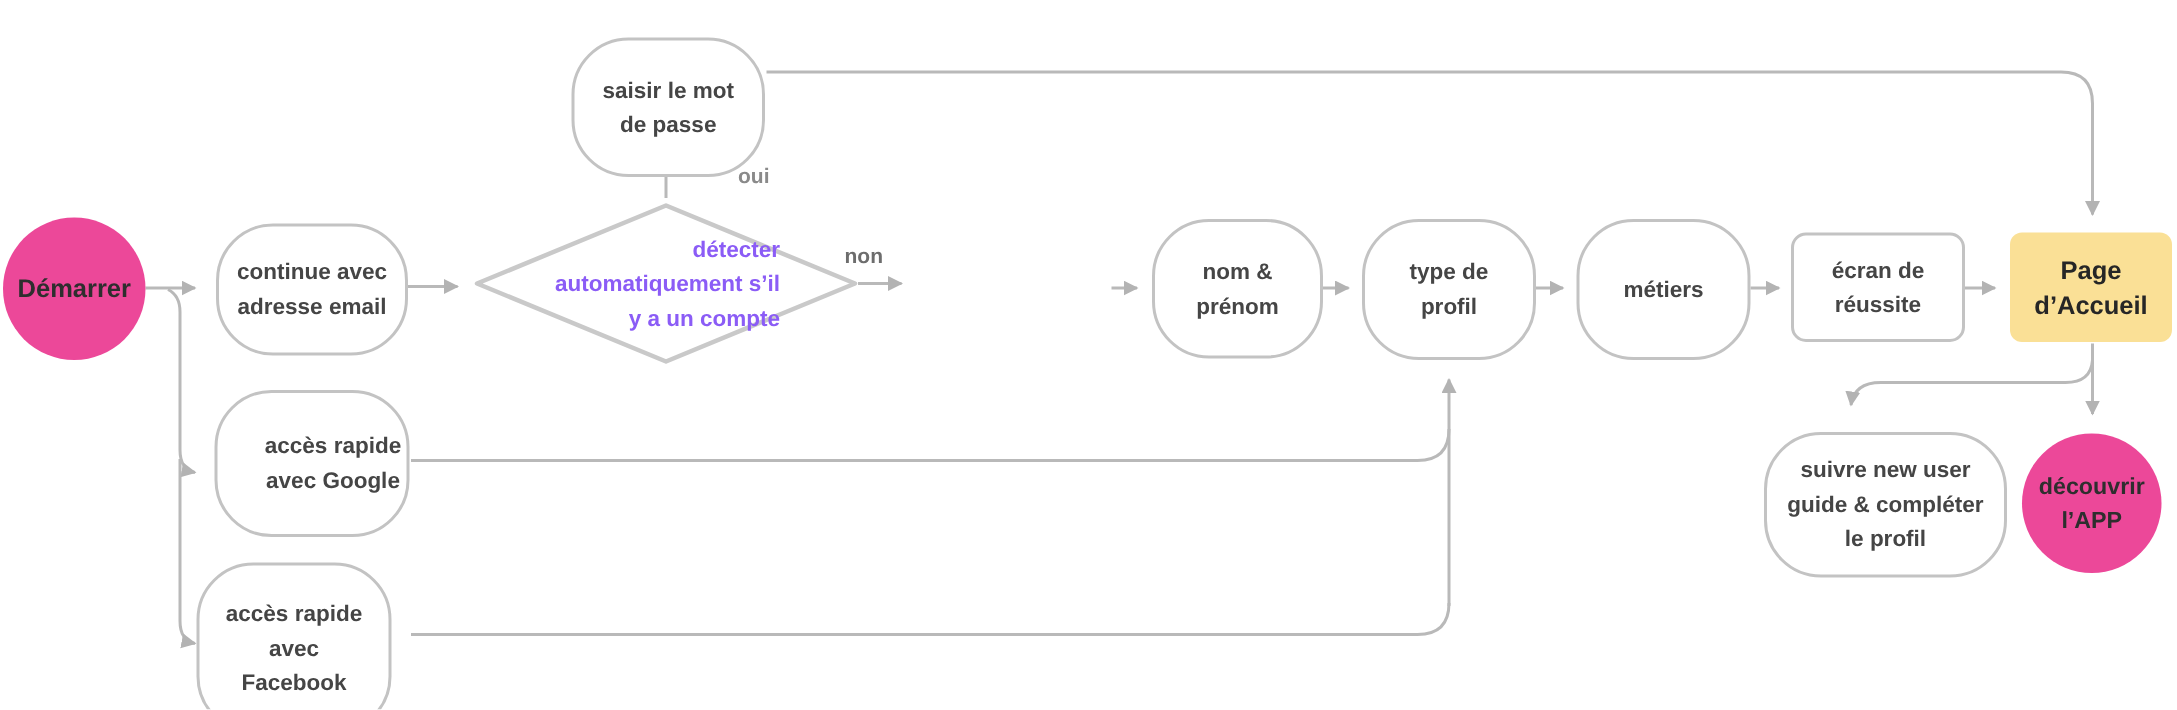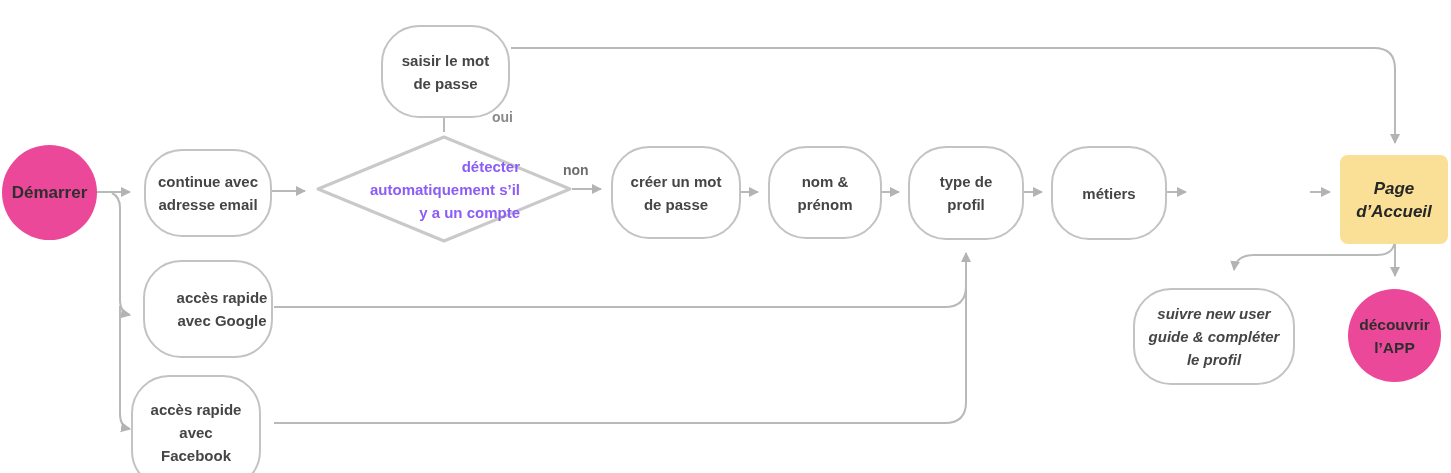--- a/index.html
+++ b/index.html
@@ -102,42 +102,42 @@
   </div>
 
   <div class="diamond-label">
     <span class="lbl" style="max-width:152px;">détecter automatiquement s’il y a un compte</span>
   </div>
 
   <div class="node" style="left:381px;top:4px;width:129px;height:93px;margin-top:21px;">
     <span class="lbl" style="max-width:100px;">saisir le mot de passe</span>
   </div>
 
-  <div class="node" style="left:611px;top:146px;width:130px;height:93px;">
-    <span class="lbl" style="max-width:104px;">créer un mot de passe</span>
-  </div>
 
   <div class="node" style="left:768px;top:146px;width:114px;height:93px;">
     <span class="lbl" style="max-width:68px;">nom &amp; prénom</span>
   </div>
 
   <div class="node" style="left:908px;top:146px;width:116px;height:94px;">
     <span class="lbl" style="max-width:62px;">type de profil</span>
   </div>
 
   <div class="node" style="left:1051px;top:146px;width:116px;height:94px;">
     <span class="lbl">métiers</span>
   </div>
 
+  <div class="node small-radius" style="left:1194px;top:155px;width:116px;height:73px;">
+    <span class="lbl" style="max-width:72px;">écran de réussite</span>
+  </div>
 
-  <div class="node accent-rect" style="left:1340px;top:155px;width:108px;height:89px;font-style:italic;">
+  <div class="node accent-rect" style="left:1340px;top:155px;width:108px;height:73px;">
     <span class="lbl">Page d’Accueil</span>
   </div>
 
-  <div class="node" style="left:1133px;top:288px;width:162px;height:97px;font-style:italic;">
+  <div class="node" style="left:1176px;top:288px;width:162px;height:97px;">
     <span class="lbl" style="max-width:136px;">suivre new user guide &amp; compléter le profil</span>
   </div>
 
   <div class="node start" style="left:1348px;top:289px;width:93px;height:93px;font-size:15.5px;">
     <span class="lbl" style="max-width:78px;">découvrir l’APP</span>
   </div>
 
   <div class="node" style="left:143px;top:260px;width:130px;height:98px;">
     <span class="lbl" style="max-width:98px;margin-left:28px;">accès rapide avec Google</span>
   </div>

